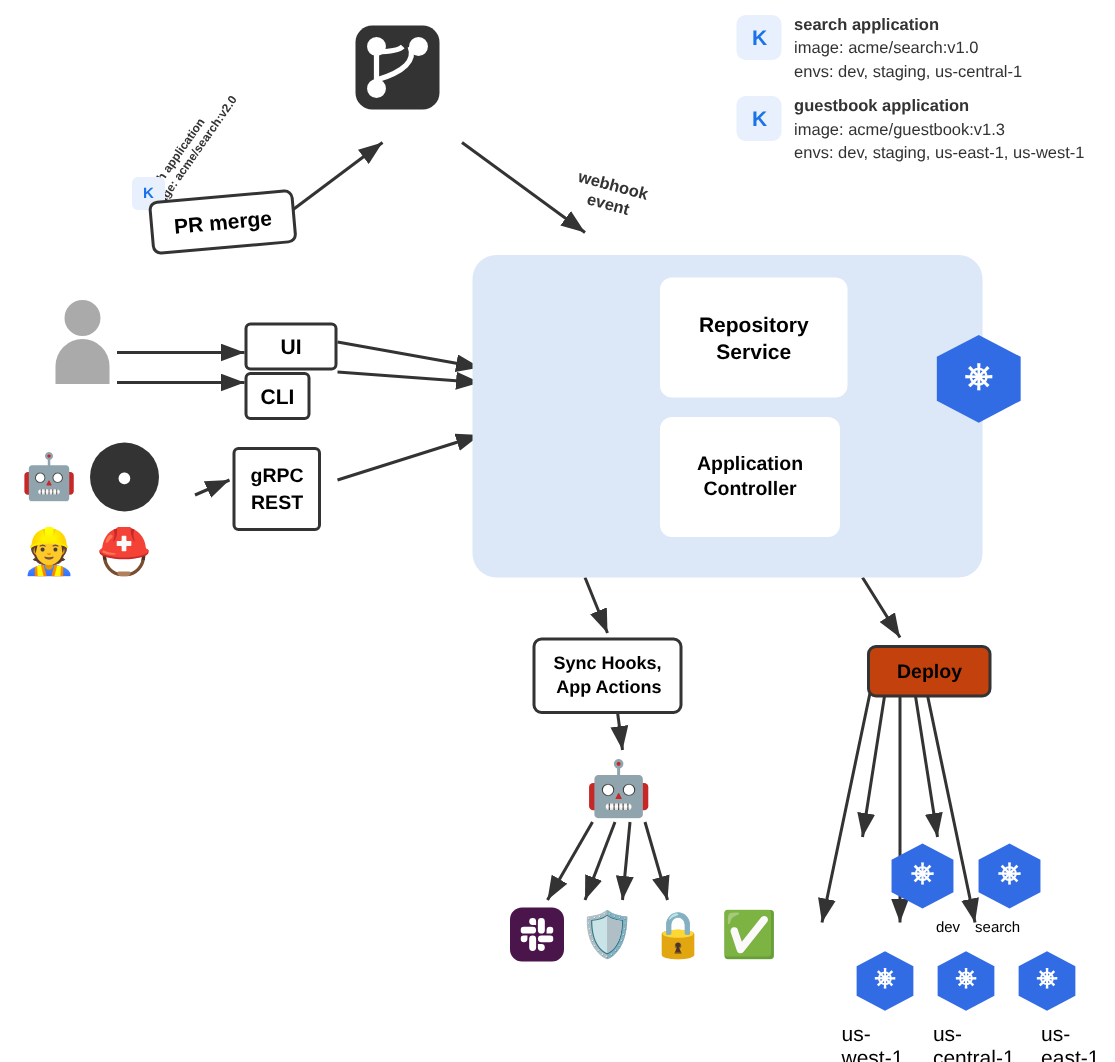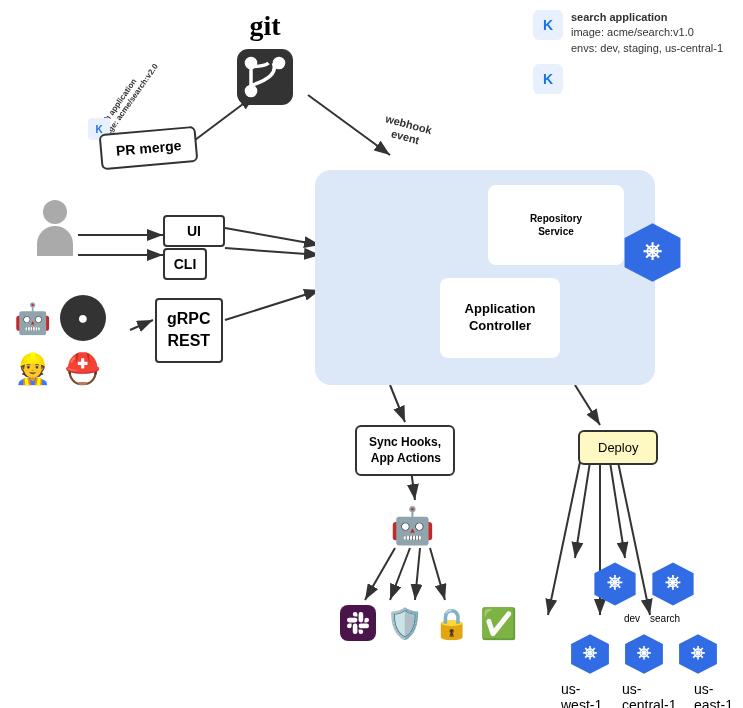--- a/index.html
+++ b/index.html
@@ -131,21 +131,21 @@
 
     
     .grpc-box {
       position: absolute;
       top: 298px;
       left: 155px;
       background: #fff;
       border: 2px solid #333;
       border-radius: 4px;
       padding: 8px 10px;
-      font-size: 16px;
+      font-size: 13px;
       font-weight: 600;
       text-align: center;
       line-height: 1.4;
     }
 
     
     .main-container {
       position: absolute;
       top: 170px;
       left: 315px;
@@ -170,32 +170,31 @@
       justify-content: center;
       font-size: 22px;
       font-weight: bold;
     }
 
     
     .repo-service-box {
       position: absolute;
       top: 185px;
       left: 440px;
-      width: 136px;
+      width: 125px;
       height: 80px;
       background: #fff;
       border-radius: 8px;
       display: flex;
       align-items: center;
       justify-content: center;
       text-align: center;
-      font-size: 10px;
+      font-size: 14px;
       font-weight: 600;
       line-height: 1.3;
-      margin-left: 48px;
     }
 
     
     .app-controller-box {
       position: absolute;
       top: 278px;
       left: 440px;
       width: 120px;
       height: 80px;
       background: #fff;
@@ -229,26 +228,26 @@
       font-weight: 600;
       text-align: right;
       line-height: 1.3;
     }
 
     
     .deploy-box {
       position: absolute;
       top: 430px;
       left: 578px;
-      background: #fef9c3;
+      background: #c2410c;
       border: 2px solid #333;
       border-radius: 6px;
       padding: 8px 18px;
       font-size: 13px;
-      font-weight: 400;
+      font-weight: 700;
       text-align: center;
     }
 
     
     .agent-icon {
       position: absolute;
       top: 505px;
       left: 390px;
       font-size: 36px;
     }
@@ -367,21 +366,20 @@
 
     <line x1="590" y1="462" x2="575" y2="558" stroke="#333" stroke-width="2" marker-end="url(#arrowhead)"></line>
     <line x1="610" y1="462" x2="625" y2="558" stroke="#333" stroke-width="2" marker-end="url(#arrowhead)"></line>
 
     <line x1="580" y1="462" x2="548" y2="615" stroke="#333" stroke-width="2" marker-end="url(#arrowhead)"></line>
     <line x1="600" y1="462" x2="600" y2="615" stroke="#333" stroke-width="2" marker-end="url(#arrowhead)"></line>
     <line x1="618" y1="462" x2="650" y2="615" stroke="#333" stroke-width="2" marker-end="url(#arrowhead)"></line>
   </svg>
 
   <div class="git-logo">
-    <div class="git-text">git</div>
     <svg class="git-icon" viewBox="0 0 100 100">
       <rect x="10" y="10" width="80" height="80" rx="16" fill="#333"></rect>
       <g fill="white" stroke="white" stroke-width="2">
 
         <circle cx="30" cy="70" r="8" fill="white"></circle>
         <circle cx="30" cy="30" r="8" fill="white"></circle>
         <circle cx="70" cy="30" r="8" fill="white"></circle>
         <line x1="30" y1="38" x2="30" y2="62" stroke="white" stroke-width="5"></line>
         <path d="M30 35 Q50 35 55 30" stroke="white" stroke-width="5" fill="none"></path>
         <path d="M62 30 Q70 50 30 62" stroke="white" stroke-width="5" fill="none"></path>
@@ -393,20 +391,25 @@
     <div class="app-item">
       <div class="app-icon">K</div>
       <div class="app-details">
         <div class="app-name">search application</div>
         <div>image: acme/search:v1.0</div>
         <div>envs: dev, staging, us-central-1</div>
       </div>
     </div>
     <div class="app-item">
       <div class="app-icon">K</div>
+      <div class="app-details">
+        <div class="app-name">guestbook application</div>
+        <div>image: acme/guestbook:v1.3</div>
+        <div>envs: dev, staging, us-east-1, us-west-1</div>
+      </div>
     </div>
   </div>
 
   <div style="position:absolute; top:92px; left:78px; font-size:8px; transform:rotate(-55deg); transform-origin:center; white-space:nowrap; color:#333; font-weight:600;">
     <div>search application</div>
     <div>image: acme/search:v2.0</div>
   </div>
 
   <div style="position:absolute; top:118px; left:88px; width:22px; height:22px; background:#e8f0fe; border-radius:4px; display:flex; align-items:center; justify-content:center; font-size:10px; font-weight:bold; color:#1a73e8;">K</div>
 

